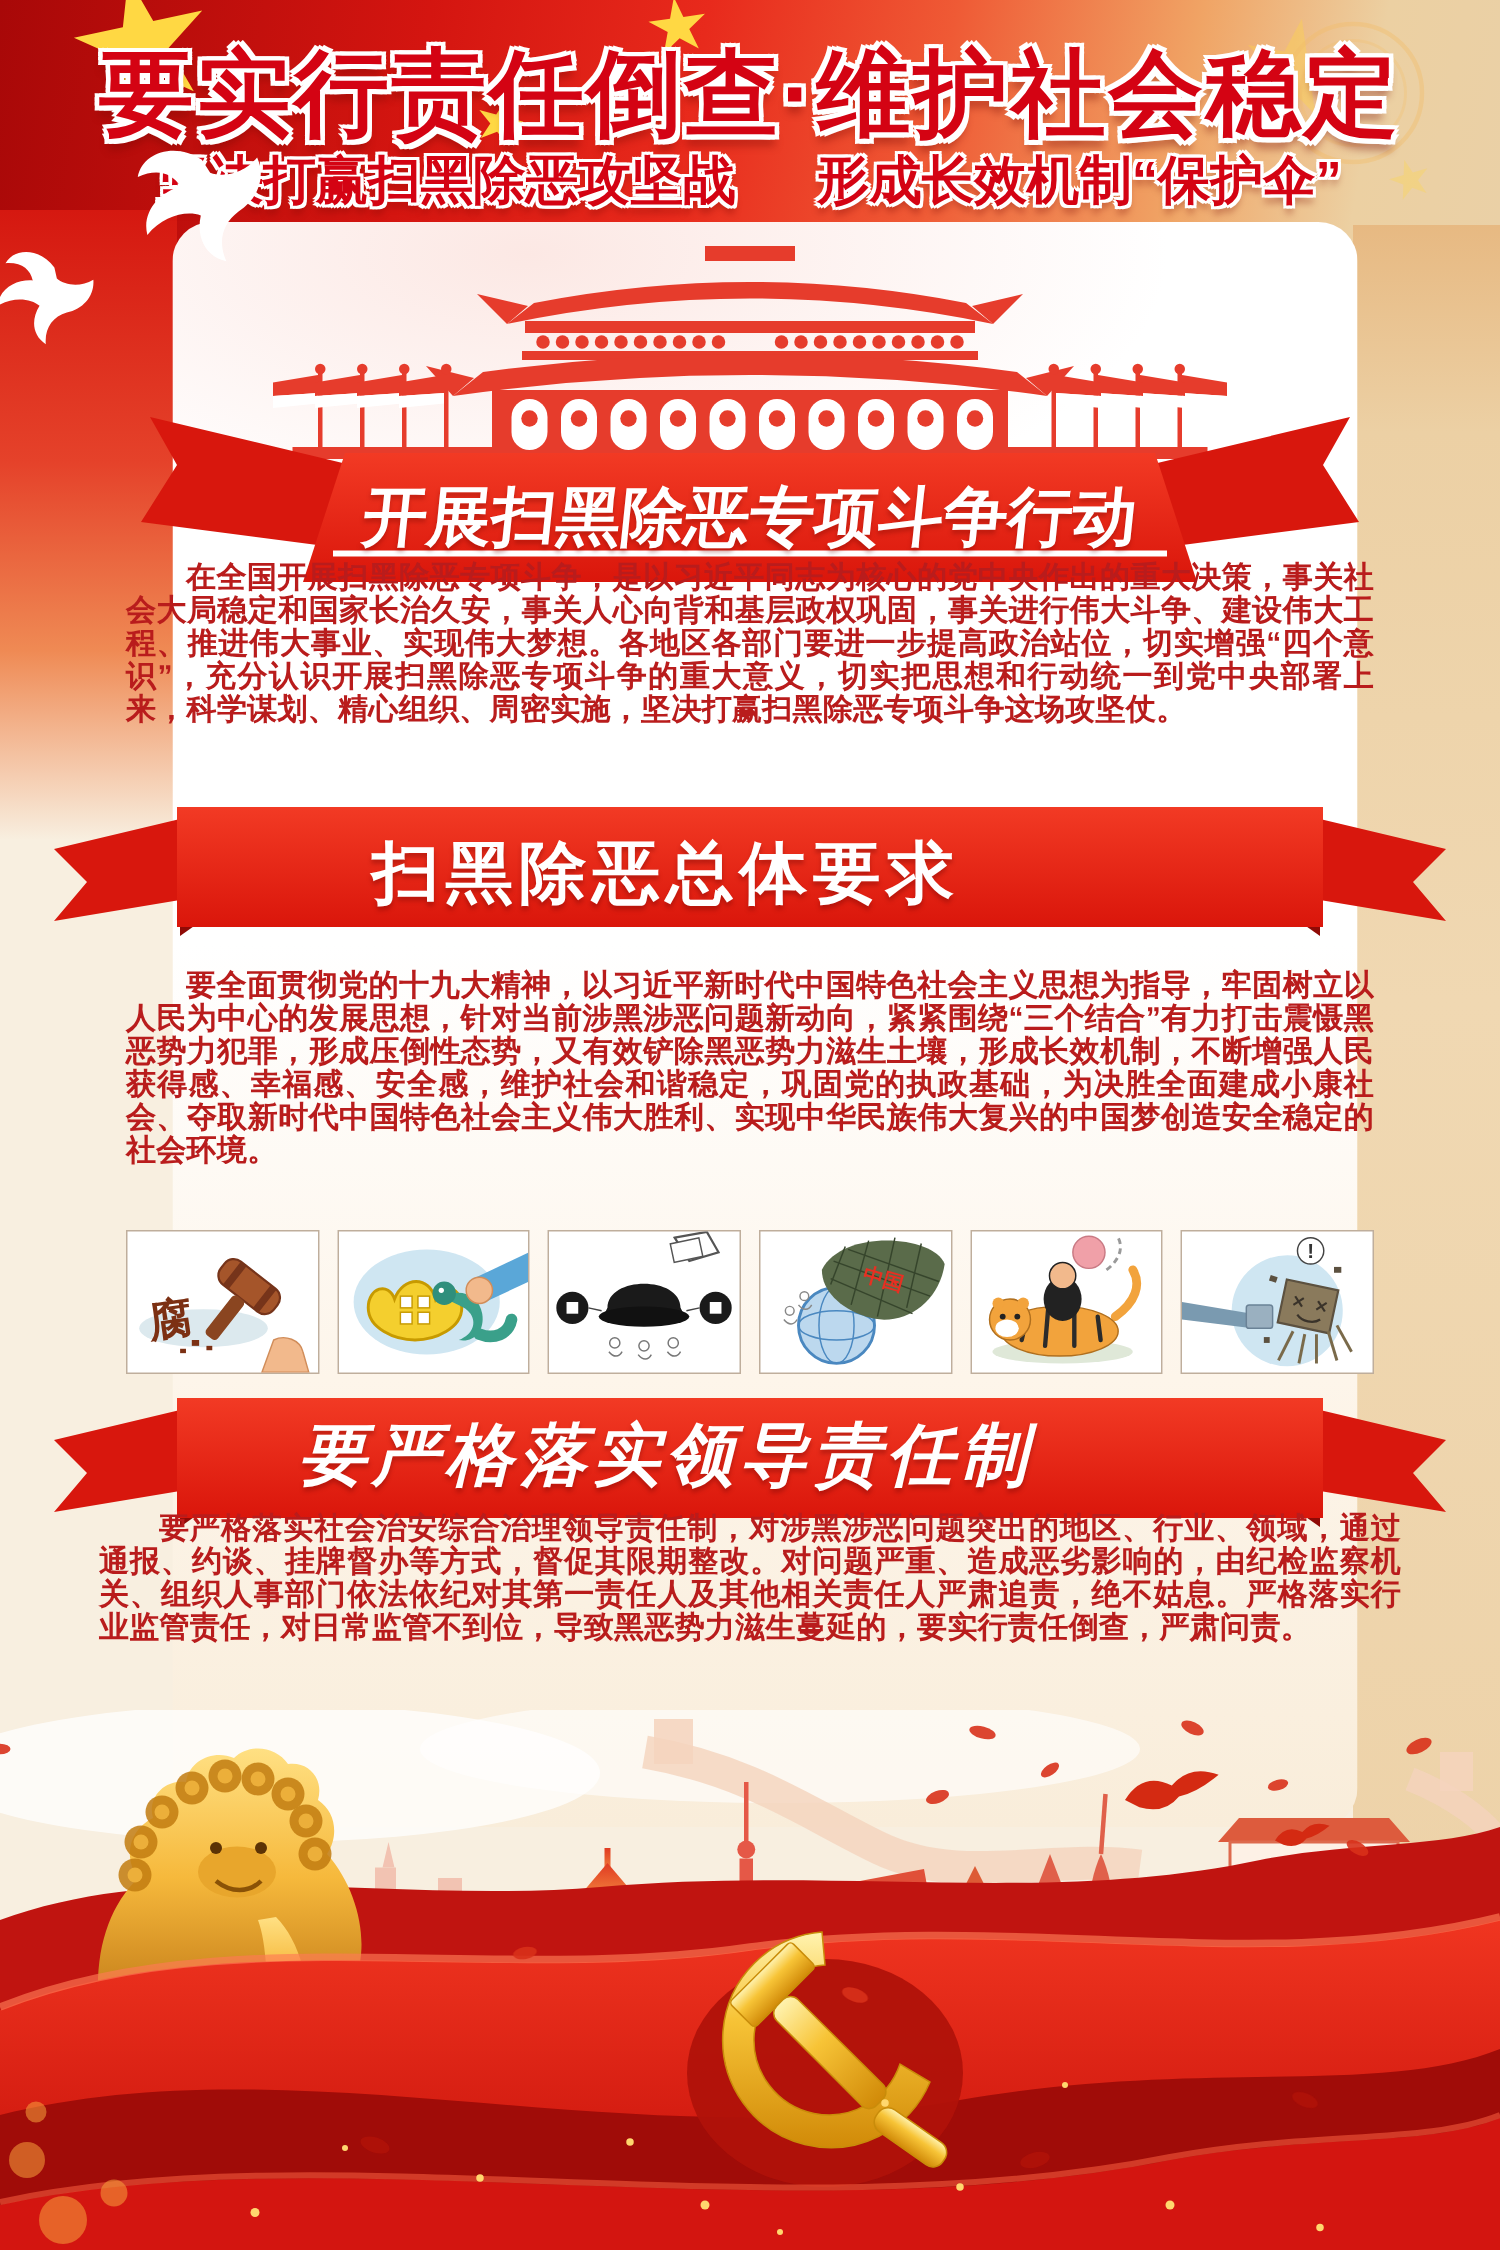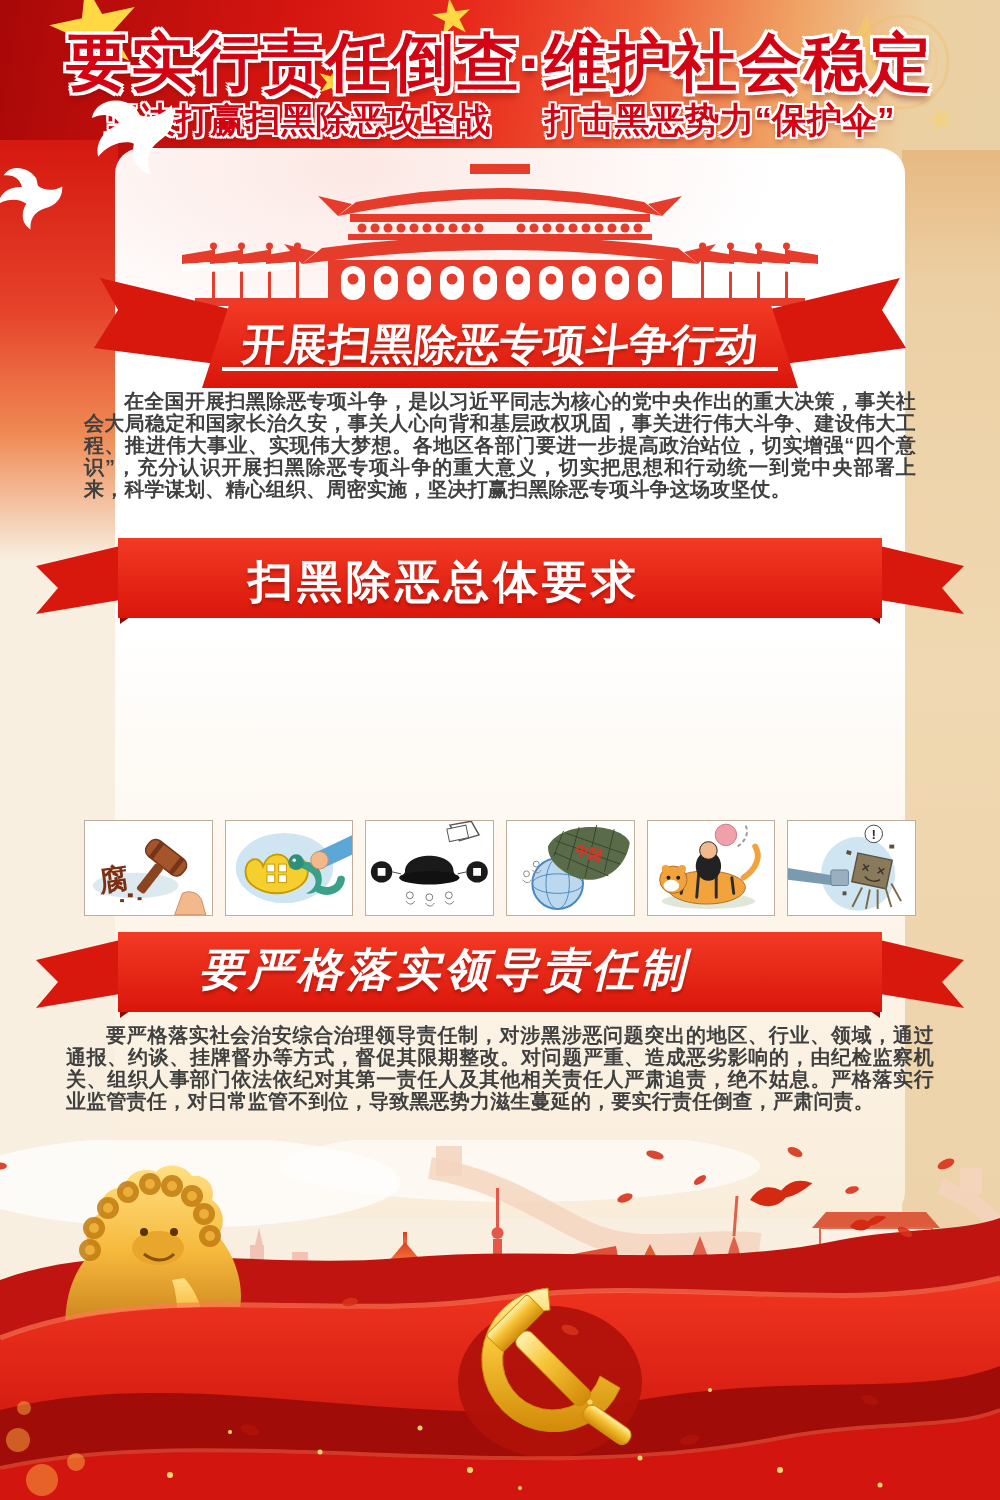--- a/index.html
+++ b/index.html
@@ -23,22 +23,22 @@
       -3px 3px 0 #fff,0 3px 0 #fff,3px 3px 0 #fff,0 7px 6px rgba(120,8,4,.45);}
   .subtitle{position:absolute;left:0;top:97px;width:1000px;text-align:center;z-index:3;
     font-size:35px;font-weight:900;color:#d40313;
     text-shadow:-2px -2px 0 #fff,0 -2px 0 #fff,2px -2px 0 #fff,-2px 0 0 #fff,2px 0 0 #fff,
       -2px 2px 0 #fff,0 2px 0 #fff,2px 2px 0 #fff,0 5px 5px rgba(120,8,4,.4);}
   .subtitle .gap{display:inline-block;width:54px;}
   .monument{top:152px;height:240px;z-index:3;}
   .hero-label{position:absolute;left:0;top:316px;width:1000px;text-align:center;z-index:4;
     font-size:43px;font-weight:900;color:#fff;transform:skewX(-6deg);
     text-shadow:0 3px 3px rgba(120,8,4,.35);}
-  .para{position:absolute;z-index:6;color:#404040;font-size:20px;line-height:22px;font-weight:700;
-    text-align:justify;text-justify:inter-character;letter-spacing:.2px;margin-top:16px;}
+  .para{position:absolute;z-index:6;color:#b91c1c;font-size:20px;line-height:22px;font-weight:700;
+    text-align:justify;text-justify:inter-character;letter-spacing:.2px;}
   .para p{margin:0;text-indent:2em;}
   .p1{left:84px;top:374px;width:832px;}
   .p2{left:84px;top:646px;width:832px;}
   .p3{left:66px;top:1008px;width:868px;}
   .ribbon{height:104px;z-index:3;}
   .r2{top:536px;} .r3{top:930px;}
   .ribbon-label{position:absolute;left:0;width:888px;text-align:center;z-index:4;
     font-size:45px;font-weight:900;color:#fff;letter-spacing:4px;
     text-shadow:0 3px 3px rgba(120,8,4,.4);}
   .rl2{top:552px;} .rl3{top:940px;font-style:italic;}
@@ -65,21 +65,21 @@
       <polygon opacity="0.35" points="0,-1 0.225,-0.309 0.951,-0.309 0.363,0.118 0.588,0.809 0,0.382 -0.588,0.809 -0.363,0.118 -0.951,-0.309 -0.225,-0.309" transform="translate(862,46) scale(34) rotate(10)"></polygon>
       <polygon opacity="0.3" points="0,-1 0.225,-0.309 0.951,-0.309 0.363,0.118 0.588,0.809 0,0.382 -0.588,0.809 -0.363,0.118 -0.951,-0.309 -0.225,-0.309" transform="translate(940,120) scale(14) rotate(-16)"></polygon>
     </g>
     <g stroke="#f2bd6a" fill="none" opacity="0.4">
       <circle cx="902" cy="62" r="46" stroke-width="3"></circle>
       <circle cx="902" cy="62" r="35" stroke-width="2" opacity="0.7"></circle>
     </g>
   </svg>
 
   <div class="title">要实行责任倒查·维护社会稳定</div>
-  <div class="subtitle"><span>坚决打赢扫黑除恶攻坚战</span><span class="gap"></span><span>打击黑恶势力“保护伞”</span></div>
+  <div class="subtitle"><span>坚决打赢扫黑除恶攻坚战</span><span class="gap"></span><span>形成长效机制“保护伞”</span></div>
 
   <svg class="doves" viewBox="0 0 210 140">
     <g fill="#ffffff">
       <path transform="translate(62,8) scale(1.15) rotate(-6)" d="M62,14 C48,2 28,6 24,20 C36,16 44,20 48,28 C36,30 24,40 26,54 C36,44 50,42 58,46 C54,58 58,70 70,74 C66,62 70,52 80,46 C92,40 98,28 94,16 C86,24 74,26 66,22 Z"></path>
       <path transform="translate(-12,64) scale(0.85) rotate(14)" d="M62,14 C48,2 28,6 24,20 C36,16 44,20 48,28 C36,30 24,40 26,54 C36,44 50,42 58,46 C54,58 58,70 70,74 C66,62 70,52 80,46 C92,40 98,28 94,16 C86,24 74,26 66,22 Z"></path>
     </g>
   </svg>
 
   <div class="panel"></div>
 
@@ -219,20 +219,23 @@
     <rect x="118" y="2" width="764" height="80" fill="url(#bandGrad2)"></rect>
     <defs>
         <linearGradient id="bandGrad2" x1="0" y1="0" x2="0" y2="1">
       <stop offset="0" stop-color="#f23a24"></stop>
           <stop offset="1" stop-color="#da160b"></stop>
         </linearGradient>
       </defs>
   </svg>
   <div class="ribbon-label rl2">扫黑除恶总体要求</div>
 
+  <div class="para p2">
+      <p>要全面贯彻党的十九大精神，以习近平新时代中国特色社会主义思想为指导，牢固树立以人民为中心的发展思想，针对当前涉黑涉恶问题新动向，紧紧围绕“三个结合”有力打击震慑黑恶势力犯罪，形成压倒性态势，又有效铲除黑恶势力滋生土壤，形成长效机制，不断增强人民获得感、幸福感、安全感，维护社会和谐稳定，巩固党的执政基础，为决胜全面建成小康社会、夺取新时代中国特色社会主义伟大胜利、实现中华民族伟大复兴的中国梦创造安全稳定的社会环境。</p>
+    </div>
 
   <div class="cartoons">
     <div class="card">
       <svg viewBox="0 0 130 96">
         <ellipse cx="52" cy="66" rx="44" ry="13" fill="#dce9ee"></ellipse>
         <text x="14" y="70" font-size="30" font-weight="900" fill="#7c3013" transform="rotate(-8 30 58)">腐</text>
         <g fill="#7c3013">
             <rect x="44" y="74" width="5" height="4"></rect>
             <rect x="54" y="78" width="4" height="3"></rect>
             <rect x="36" y="80" width="4" height="3"></rect>

